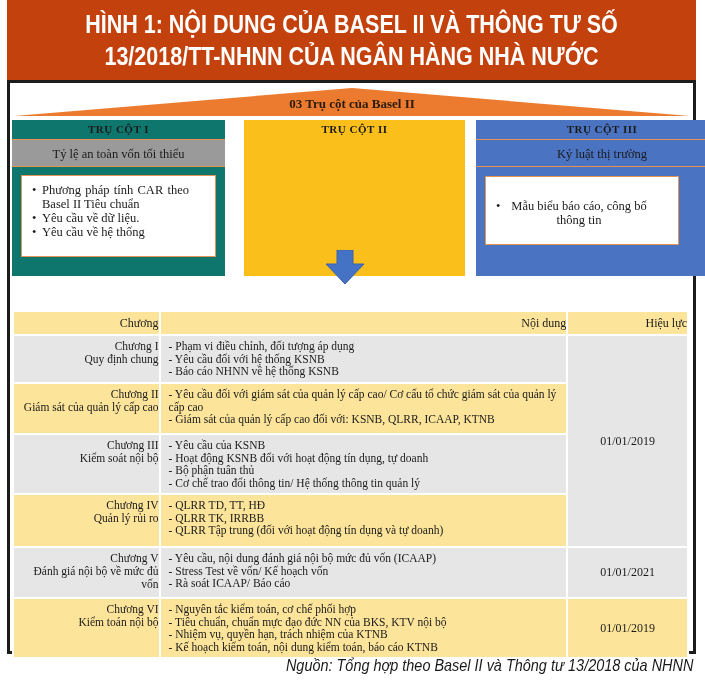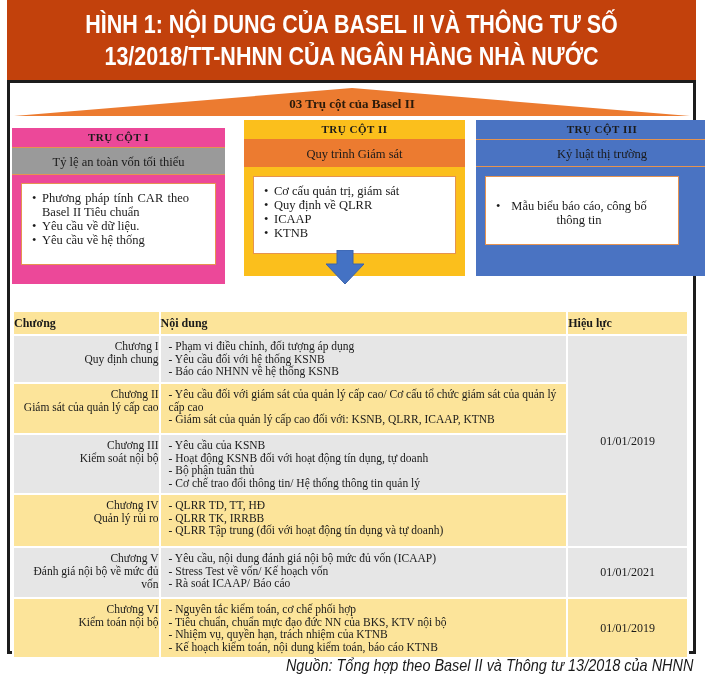--- a/index.html
+++ b/index.html
@@ -39,21 +39,21 @@
     border-top: 1px solid #e59350; border-bottom: 1px solid #e59350;
   }
   .pillar .pbox {
     position: absolute; background: #ffffff; border: 1px solid #e59350;
     font-size: 12.5px; line-height: 14px; padding: 7px 26px 0 10px;
   }
   .pbox ul { list-style: none; }
   .pbox li { position: relative; padding-left: 10px; }
   .pbox li::before { content: "•"; position: absolute; left: 0; top: 0; }
 
-  .p1 { left: 2px; width: 213px; background: #ec4899; margin-top: 8px; }
+  .p1 { left: 2px; width: 213px; background: #0f766e; }
   .p1 .psub { background: #9a9a9a; }
   .p1 .pbox { left: 9px; top: 55px; width: 195px; height: 82px; text-align: justify; }
 
   .p2 { left: 234px; width: 221px; background: #fbbf1c; }
   .p2 .psub { background: #ec7b30; border-color: #ec7b30; }
   .p2 .pbox { left: 9px; top: 56px; width: 203px; height: 78px; }
 
   .p3 { left: 466px; width: 252px; background: #4a73c2; }
   .p3 .ptitle { color: #1a1a1a; }
   .p3 .psub { background: #4a73c2; }
@@ -68,21 +68,21 @@
   }
 
   table.chapters {
     position: absolute; left: 2px; top: 227px; width: 677px;
     border-collapse: collapse; font-size: 11.5px;
   }
   table.chapters td, table.chapters th {
     border: 2px solid #ffffff; vertical-align: top;
   }
   table.chapters th {
-    background: #fce49a; font-weight: bold; font-size: 12px; height: 24px; text-align: left; vertical-align: middle;
+    background: #fce49a; font-weight: normal; font-size: 12px; height: 24px; text-align: right; vertical-align: middle;
   }
   .c-chap { width: 147px; text-align: right; line-height: 13px; padding-top: 4px; }
   .c-content { width: 409px; line-height: 12.5px; padding: 4px 6px 0 8px; }
   .c-eff { width: 121px; text-align: center; vertical-align: middle !important; font-size: 12px; }
   .row-gray td { background: #e6e6e6; }
   .row-yellow td { background: #fce49a; }
   td.eff-gray { background: #e6e6e6 !important; }
   td.eff-yellow { background: #fce49a !important; }
   .c-content div { white-space: normal; }
 
@@ -116,29 +116,20 @@
       <ul>
         <li>Phương pháp tính CAR theo Basel II Tiêu chuẩn</li>
         <li>Yêu cầu về dữ liệu.</li>
         <li>Yêu cầu về hệ thống</li>
       </ul>
     </div>
   </div>
 
   <div class="pillar p2">
     <div class="ptitle">TRỤ CỘT II</div>
-    <div class="psub">Quy trình Giám sát</div>
-    <div class="pbox">
-      <ul>
-        <li>Cơ cấu quản trị, giám sát</li>
-        <li>Quy định về QLRR</li>
-        <li>ICAAP</li>
-        <li>KTNB</li>
-      </ul>
-    </div>
   </div>
 
   <div class="pillar p3">
     <div class="ptitle">TRỤ CỘT III</div>
     <div class="psub">Kỷ luật thị trường</div>
     <div class="pbox">
       <ul>
         <li>Mẫu biểu báo cáo, công bố thông tin</li>
       </ul>
     </div>

